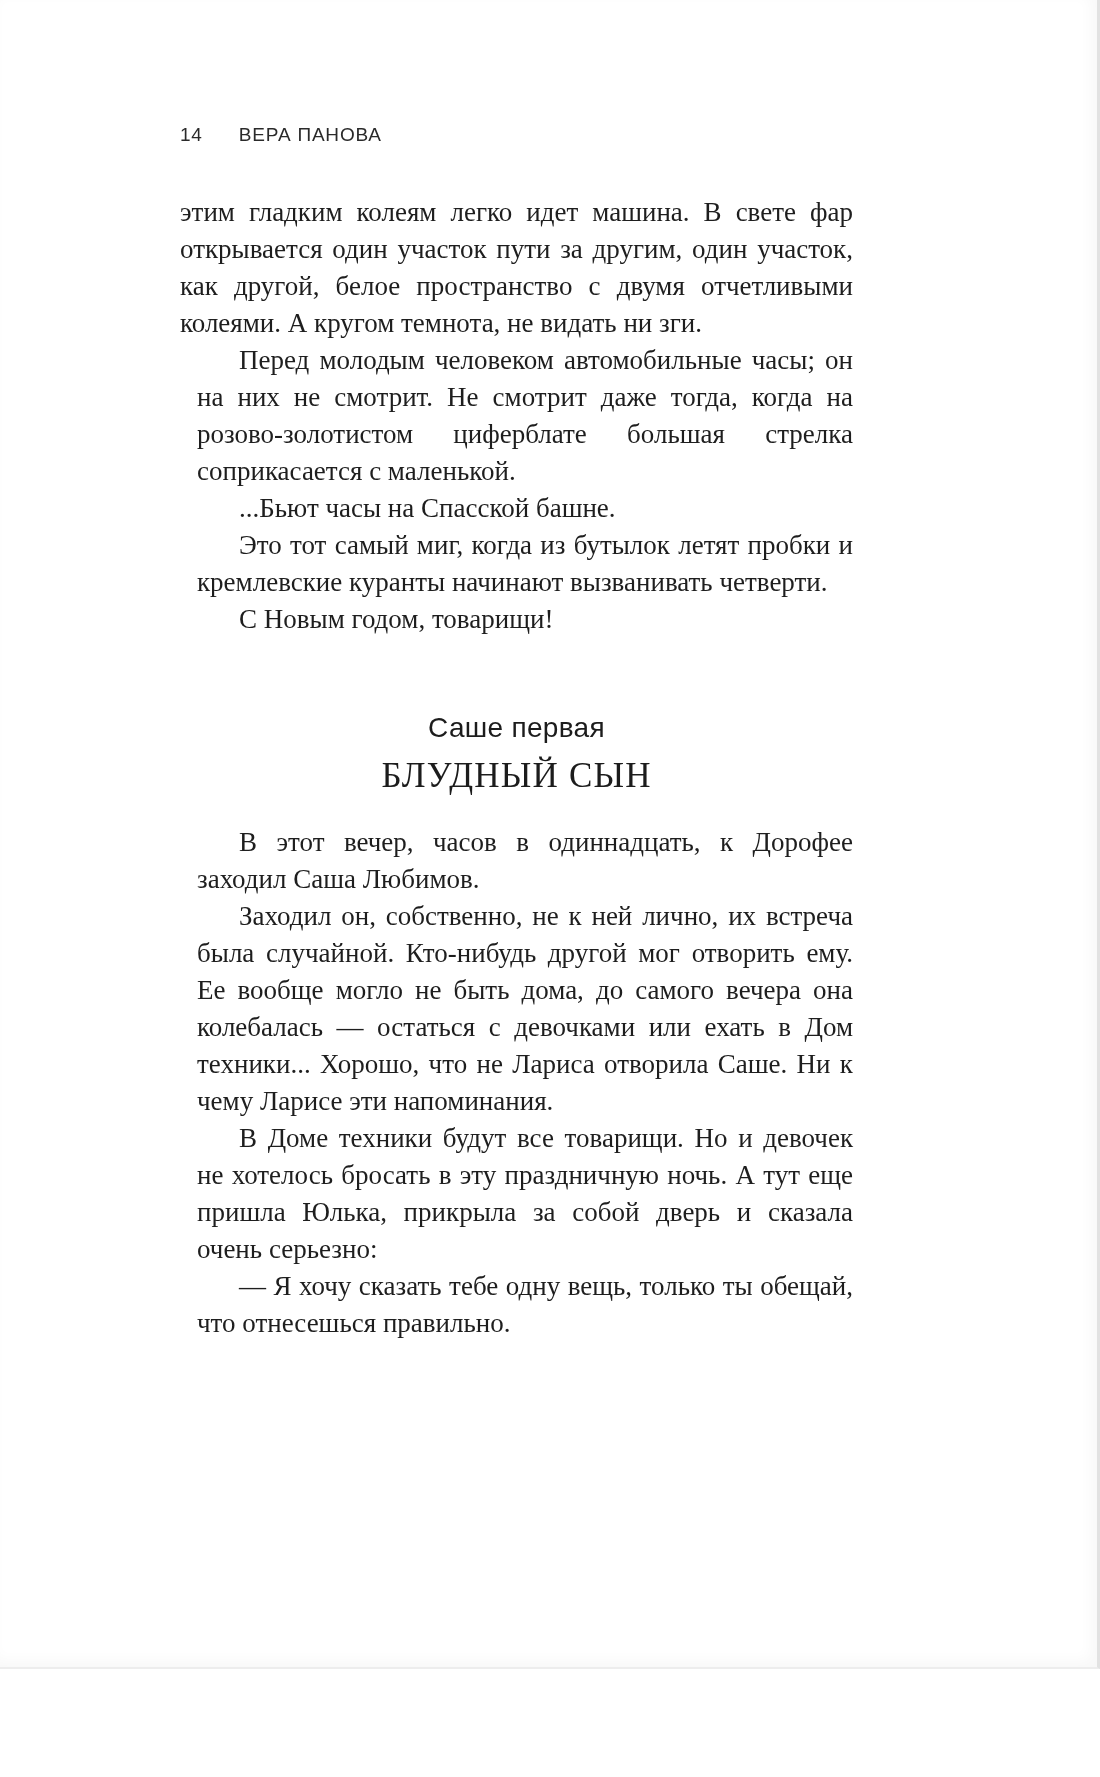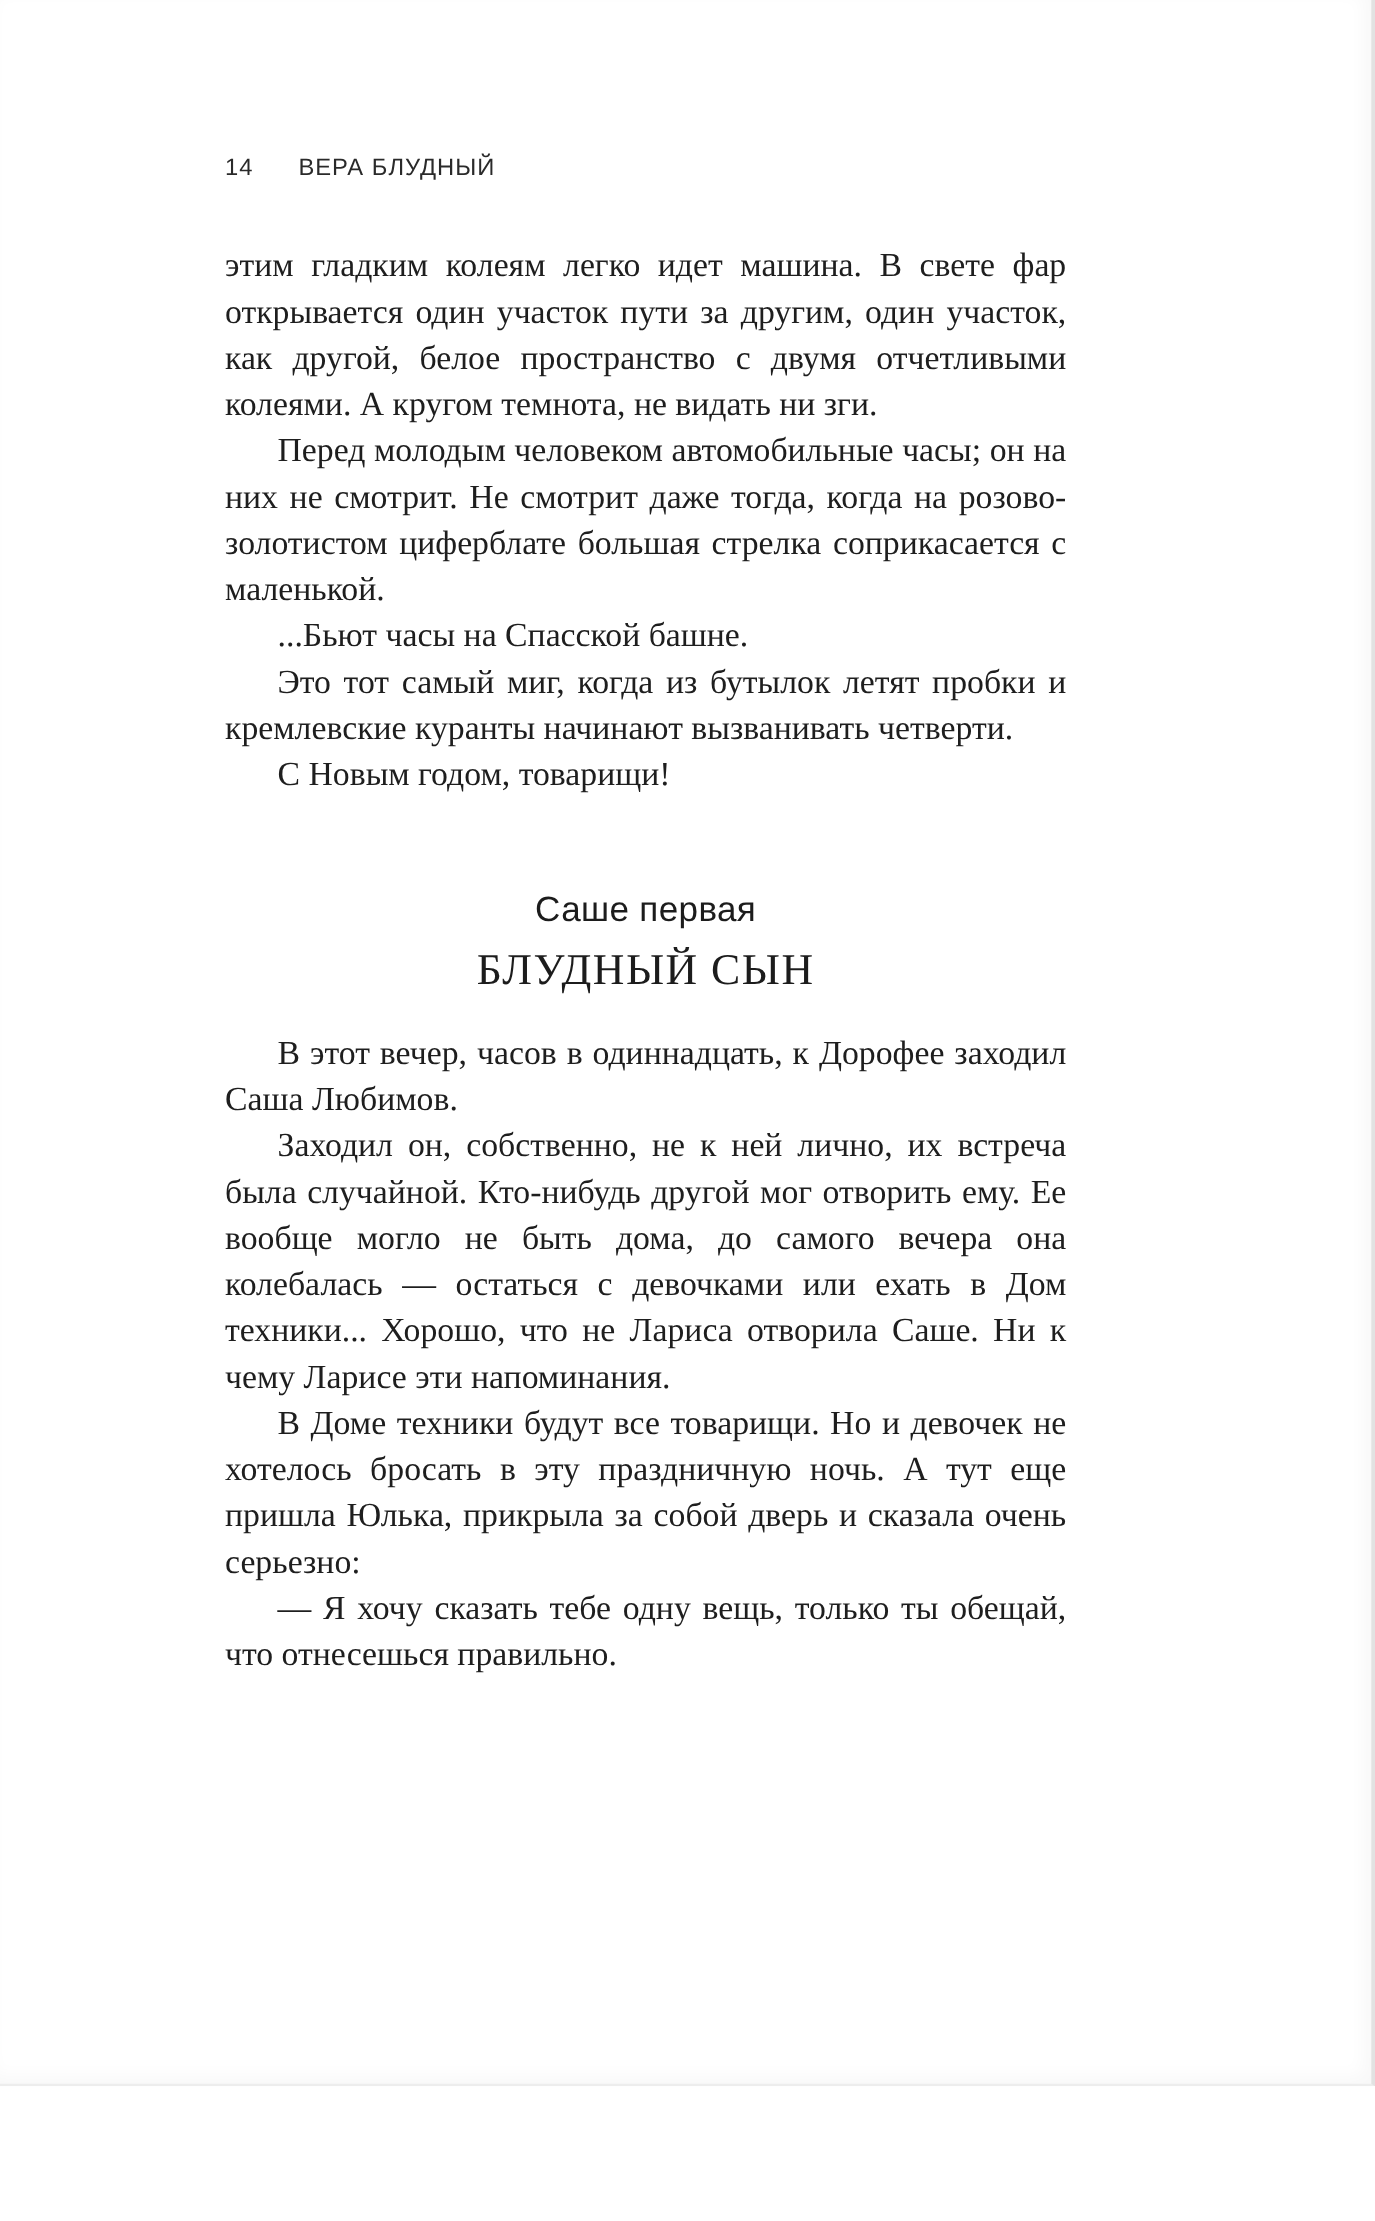--- a/index.html
+++ b/index.html
@@ -42,20 +42,21 @@
   }
   p.para {
     margin: 0;
     font-size: 27px;
     line-height: 37px;
     text-align: justify;
     color: #1e1e1e;
   }
   p.para.indent {
     text-indent: 42px;
+    margin-left: 17px;
   }
   .chapter {
     margin-top: 74px;
     text-align: center;
     font-family: "Liberation Sans", sans-serif;
     color: #1c1c1c;
   }
   .chapter-label {
     font-size: 28px;
     font-weight: 400;
@@ -72,21 +73,21 @@
     margin-top: 28px;
   }
 </style>
 </head>
 <body>
 
 <div class="page">
 
   <div class="running-header">
     <span class="pagenum">14</span>
-    <span class="runtitle">ВЕРА БЛУДНЫЙ</span>
+    <span class="runtitle">ВЕРА ПАНОВА</span>
   </div>
 
   <div class="text-block">
 
     <p class="para">этим гладким колеям легко идет машина. В свете фар открывается один участок пути за другим, один участок, как другой, белое пространство с двумя отчетливыми колеями. А кругом темнота, не видать ни зги.</p>
 
     <p class="para indent">Перед молодым человеком автомобильные часы; он на них не смотрит. Не смотрит даже тогда, когда на розово-золотистом циферблате большая стрелка соприкасается с маленькой.</p>
 
     <p class="para indent">...Бьют часы на Спасской башне.</p>
 

